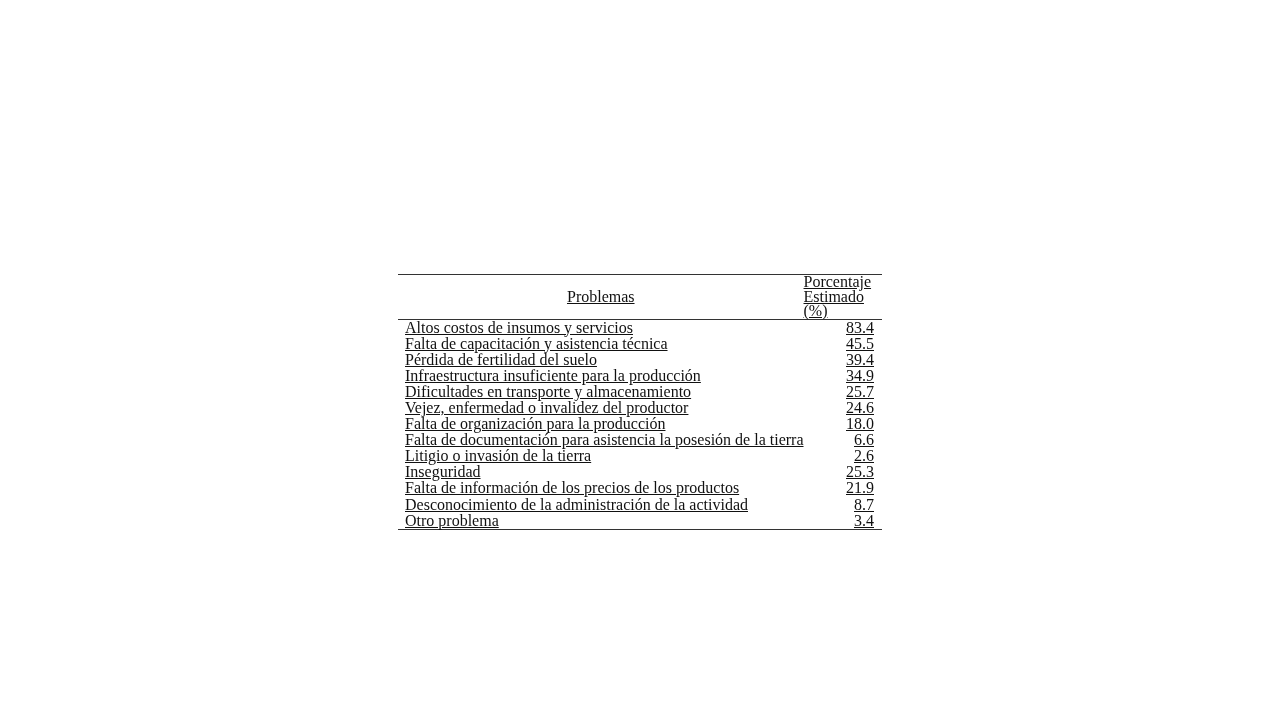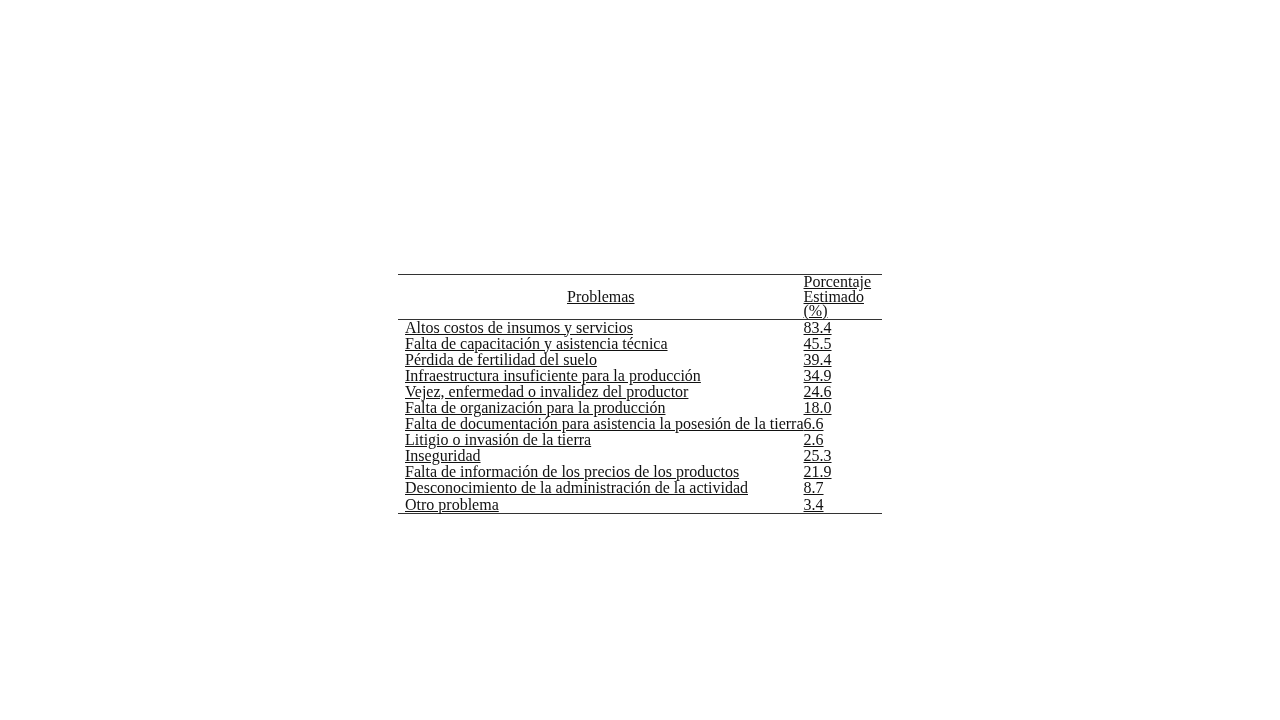--- a/index.html
+++ b/index.html
@@ -54,20 +54,21 @@
     td {
       padding: 0;
       height: 16.1px;
       white-space: nowrap;
     }
     td.problem {
       padding-left: 7px;
       text-align: left;
     }
     td.pct {
+      text-align: right;
       padding-right: 8px;
     }
   </style>
 </head>
 <body>
 
 <div class="table-wrap">
   <table>
     <thead>
       <tr>
@@ -84,20 +85,24 @@
           <td class="problem">Falta de capacitación y asistencia técnica</td>
           <td class="pct">45.5</td>
         </tr>
         <tr>
           <td class="problem">Pérdida de fertilidad del suelo</td>
           <td class="pct">39.4</td>
         </tr>
         <tr>
           <td class="problem">Infraestructura insuficiente para la producción</td>
           <td class="pct">34.9</td>
+        </tr>
+        <tr>
+          <td class="problem">Dificultades en transporte y almacenamiento</td>
+          <td class="pct">25.7</td>
         </tr>
         <tr>
           <td class="problem">Vejez, enfermedad o invalidez del productor</td>
           <td class="pct">24.6</td>
         </tr>
         <tr>
           <td class="problem">Falta de organización para la producción</td>
           <td class="pct">18.0</td>
         </tr>
         <tr>

